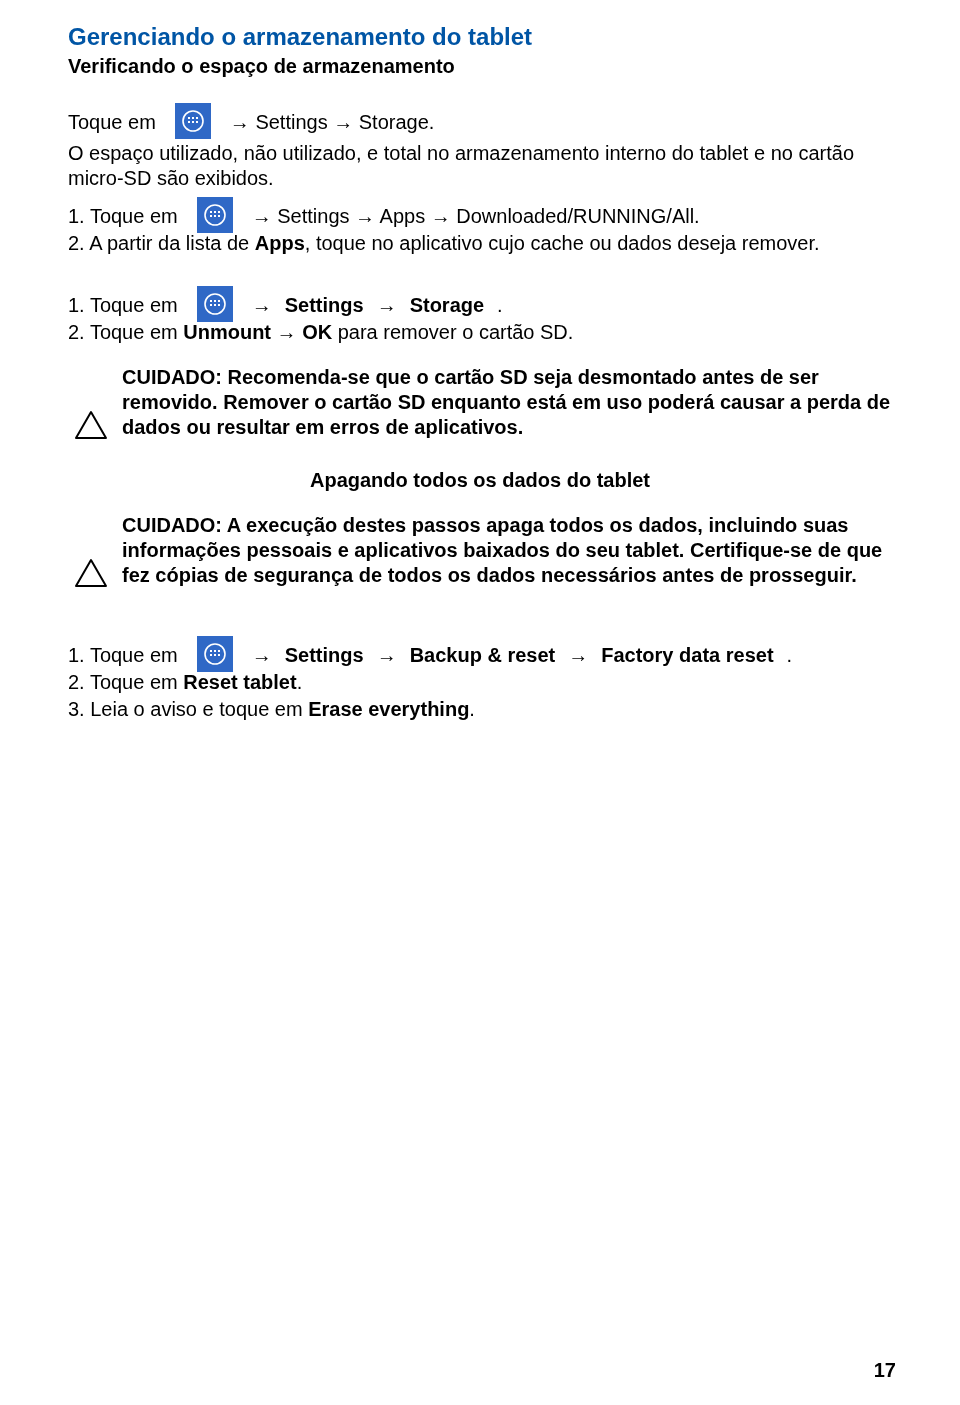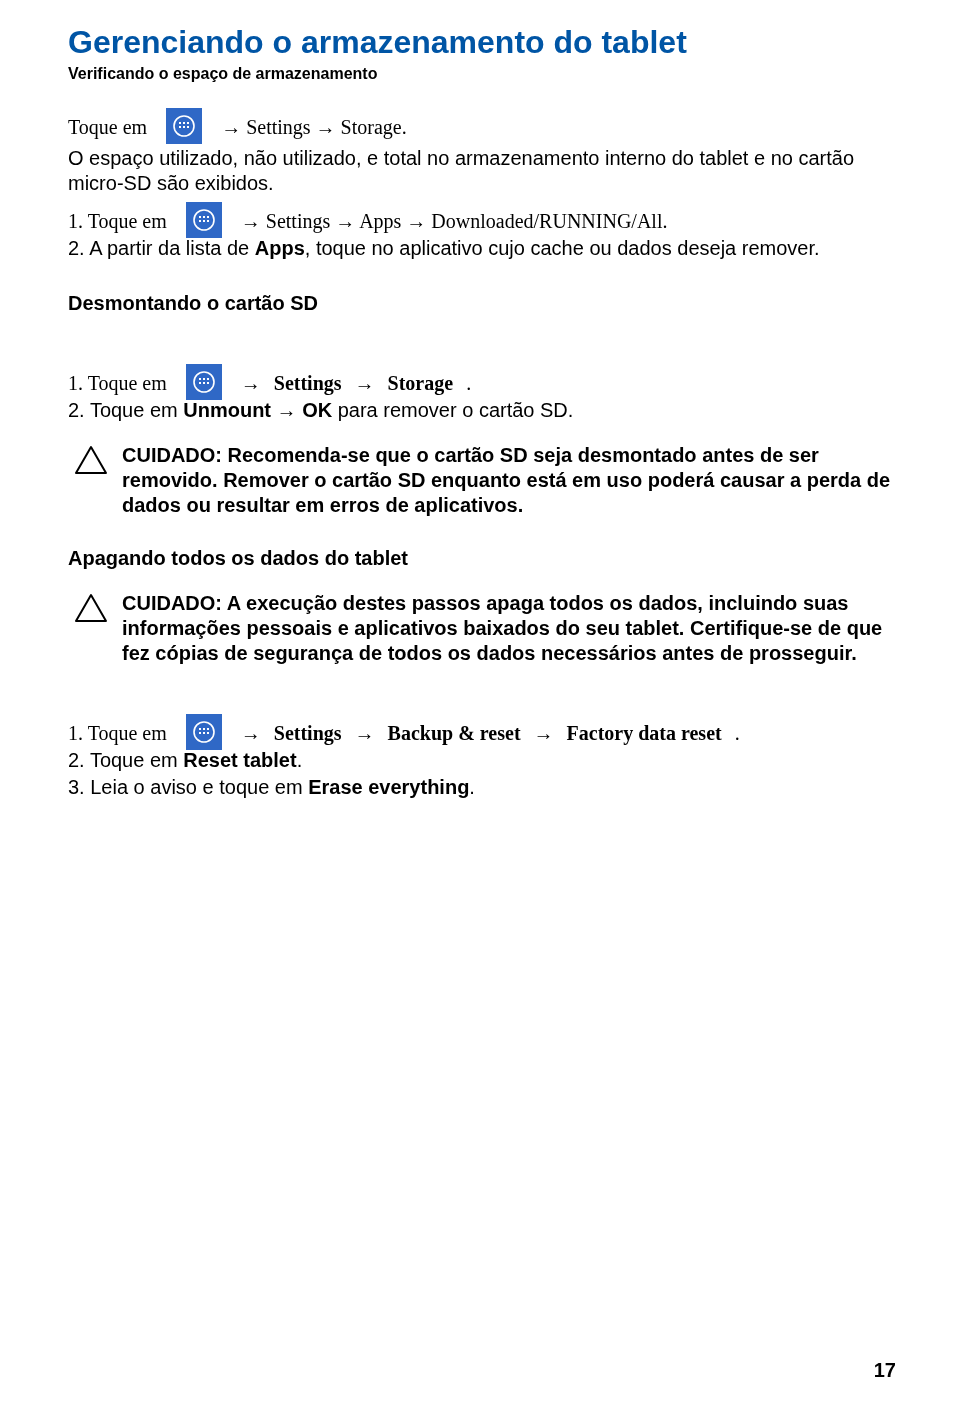--- a/index.html
+++ b/index.html
@@ -12,61 +12,60 @@
   }
   .page {
     width: 960px;
     min-height: 1405px;
     position: relative;
     padding: 22px 68px 30px 68px;
     font-size: 20px;
     line-height: 1.25;
   }
   .h1 {
-    font-size: 32px;
+    font-size: 24px;
     font-weight: bold;
     color: #0055a5;
     margin: 0 0 2px 0;
   }
   .h2 {
-    font-size: 16px;
+    font-size: 20px;
     font-weight: bold;
     color: #000;
     margin: 0 0 24px 0;
   }
   .h3 {
     font-size: 20px;
     font-weight: bold;
     color: #000;
     margin: 30px 0 20px 0;
   }
   p { margin: 0; }
   .para-with-icon {
     display: flex;
     flex-wrap: wrap;
     align-items: flex-end;
     gap: 13px;
     margin: 6px 0;
-    font-family: Liberation Serif, serif;
   }
   .settings-icon {
     display: inline-flex;
     align-items: center;
     justify-content: center;
     width: 36px;
     height: 36px;
     background: #2f68c6;
     margin: 0 6px -4px 6px;
     vertical-align: bottom;
   }
   .settings-icon svg { display: block; }
   .b { font-weight: bold; }
   .caution-block {
     display: flex;
-    align-items: flex-start;
+    align-items: flex-end;
     margin: 20px 0;
   }
   .caution-icon {
     flex: 0 0 auto;
     width: 34px;
     height: 30px;
     margin: 2px 14px 0 6px;
   }
   .caution-text {
     flex: 1 1 auto;
@@ -126,21 +125,20 @@
         </g>
       </svg>
     </span>
     <span> → Settings → Apps → Downloaded/RUNNING/All.</span>
   </div>
 
   <p class="step">
     <span>2. A partir da lista de </span><span class="b">Apps</span><span>, toque no aplicativo cujo cache ou dados deseja remover.</span>
   </p>
 
-  <div class="h3">Desmontando o cartão SD</div>
   <div class="gap-lg"></div>
 
   <div class="para-with-icon step">
     <span>1. Toque em</span>
     <span class="settings-icon">
       <svg width="24" height="24" viewBox="0 0 24 24">
         <circle cx="12" cy="12" r="10" fill="none" stroke="#ffffff" stroke-width="1.6"></circle>
         <g fill="#ffffff">
           <rect x="7" y="8" width="2" height="2"></rect>
             <rect x="11" y="8" width="2" height="2"></rect>
@@ -163,21 +161,21 @@
 
   <div class="caution-block">
     <div class="caution-icon">
       <svg width="34" height="30" viewBox="0 0 34 30">
         <polygon points="17,2 32,28 2,28" fill="none" stroke="#000" stroke-width="2" stroke-linejoin="round"></polygon>
       </svg>
     </div>
     <div class="caution-text">CUIDADO: Recomenda-se que o cartão SD seja desmontado antes de ser removido. Remover o cartão SD enquanto está em uso poderá causar a perda de dados ou resultar em erros de aplicativos.</div>
   </div>
 
-  <div class="h3" style="margin-top:28px;">Apagando todos os dados do tablet</div>
+  <div class="h3" style="margin-top:28px;text-align:center;">Apagando todos os dados do tablet</div>
 
   <div class="caution-block">
     <div class="caution-icon">
       <svg width="34" height="30" viewBox="0 0 34 30">
         <polygon points="17,2 32,28 2,28" fill="none" stroke="#000" stroke-width="2" stroke-linejoin="round"></polygon>
       </svg>
     </div>
     <div class="caution-text">CUIDADO: A execução destes passos apaga todos os dados, incluindo suas informações pessoais e aplicativos baixados do seu tablet. Certifique-se de que fez cópias de segurança de todos os dados necessários antes de prosseguir.</div>
   </div>
 

